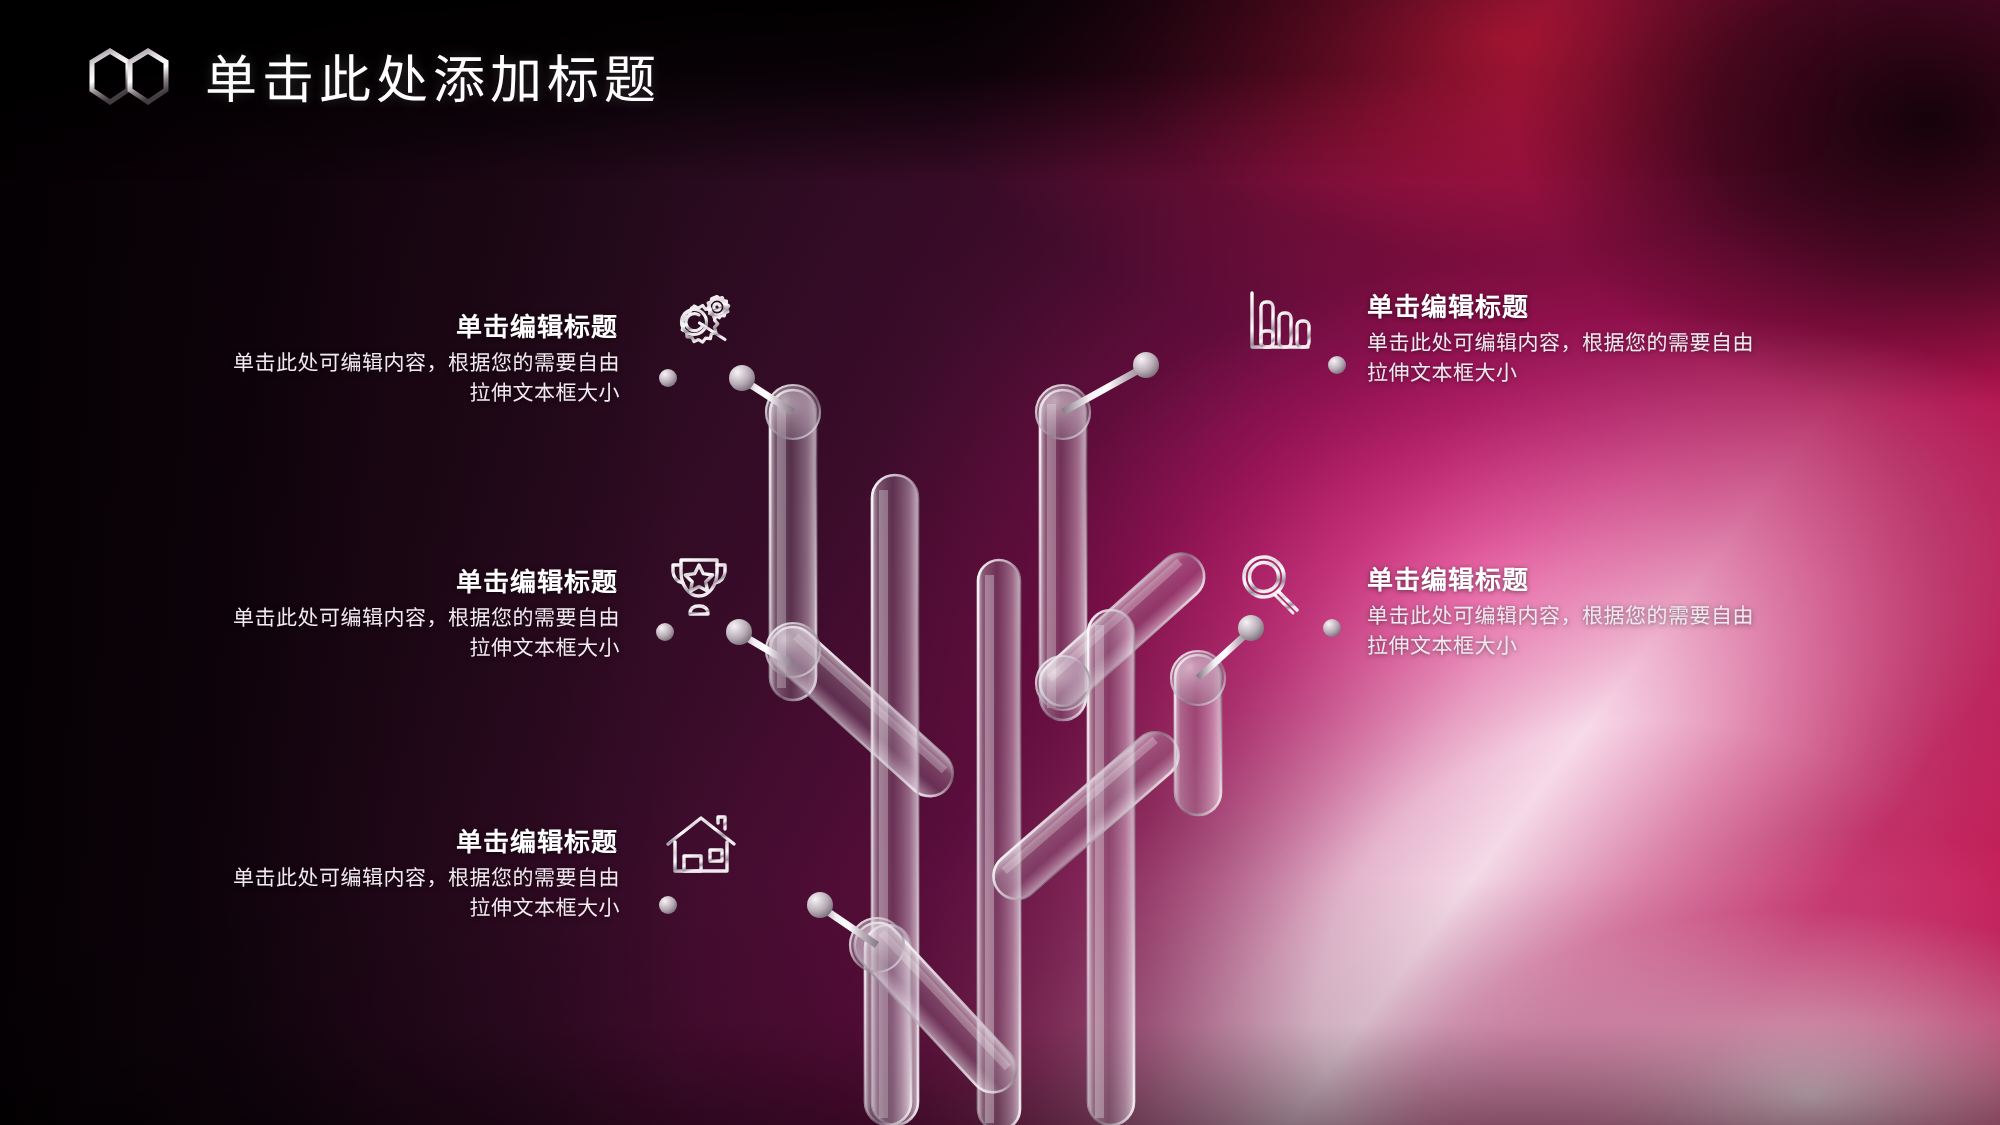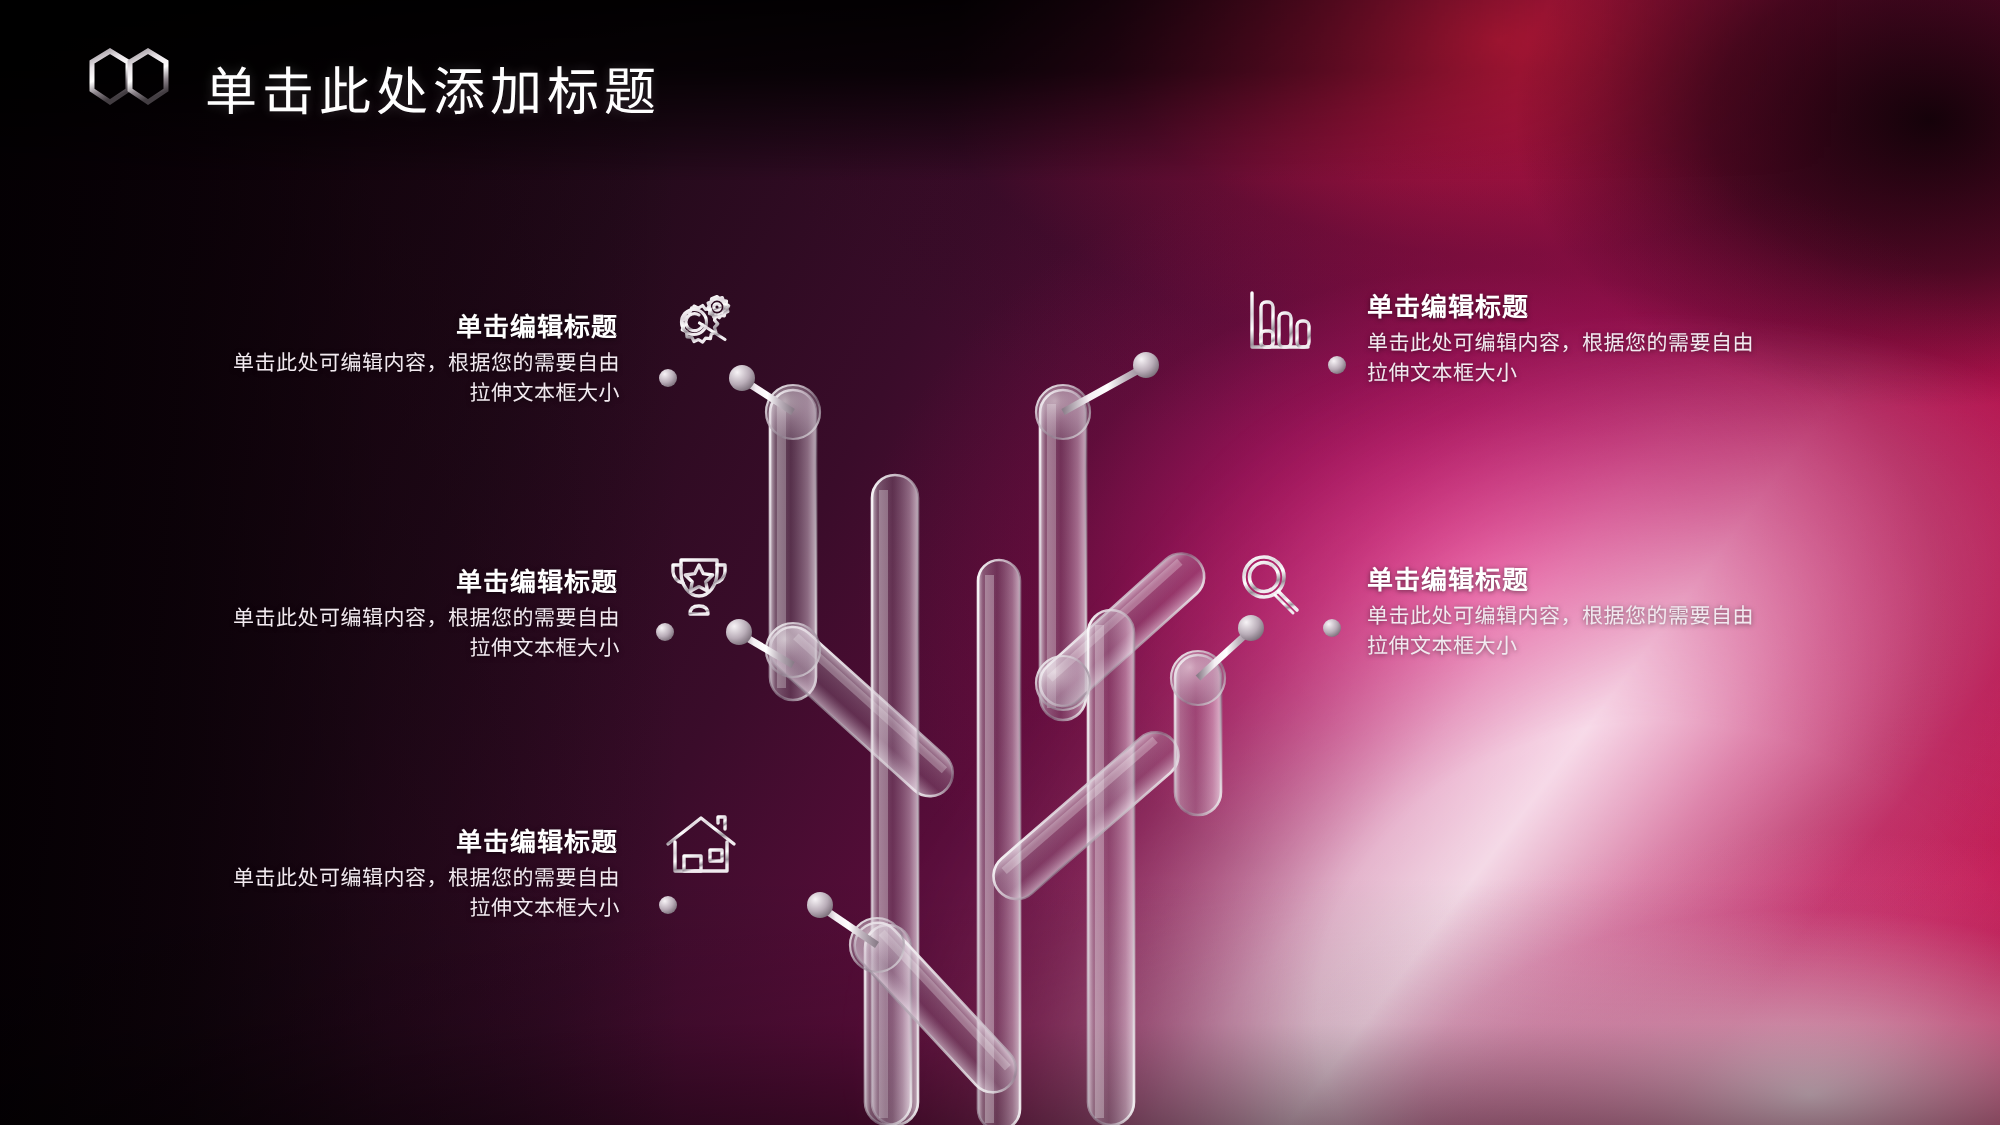--- a/index.html
+++ b/index.html
@@ -85,21 +85,21 @@
       rgba(0,0,0,0.93) 0%,
       rgba(0,0,0,0.80) 40%,
       rgba(0,0,0,0.34) 75%,
       rgba(0,0,0,0) 100%);
     height:180px;bottom:auto;
     -webkit-mask-image:linear-gradient(90deg,#000 0%,#000 48%,rgba(0,0,0,.55) 66%,rgba(0,0,0,.15) 80%,rgba(0,0,0,0) 92%);
     mask-image:linear-gradient(90deg,#000 0%,#000 48%,rgba(0,0,0,.55) 66%,rgba(0,0,0,.15) 80%,rgba(0,0,0,0) 92%);
   }
 
   
-  #header{position:absolute;left:0;top:12px;width:1200px;height:150px;padding-left:24px;}
+  #header{position:absolute;left:0;top:0;width:1200px;height:150px;padding-left:24px;}
   #logo{position:absolute;left:76px;top:46px;width:108px;height:64px;}
   #title{
     position:absolute;left:205px;top:49px;
     color:#ffffff;font-size:52px;font-weight:400;letter-spacing:5px;
     line-height:62px;white-space:nowrap;
     text-shadow:0 0 12px rgba(255,255,255,0.18);
   }
 
   
   #tree{position:absolute;left:0;top:0;width:2000px;height:1125px;}

